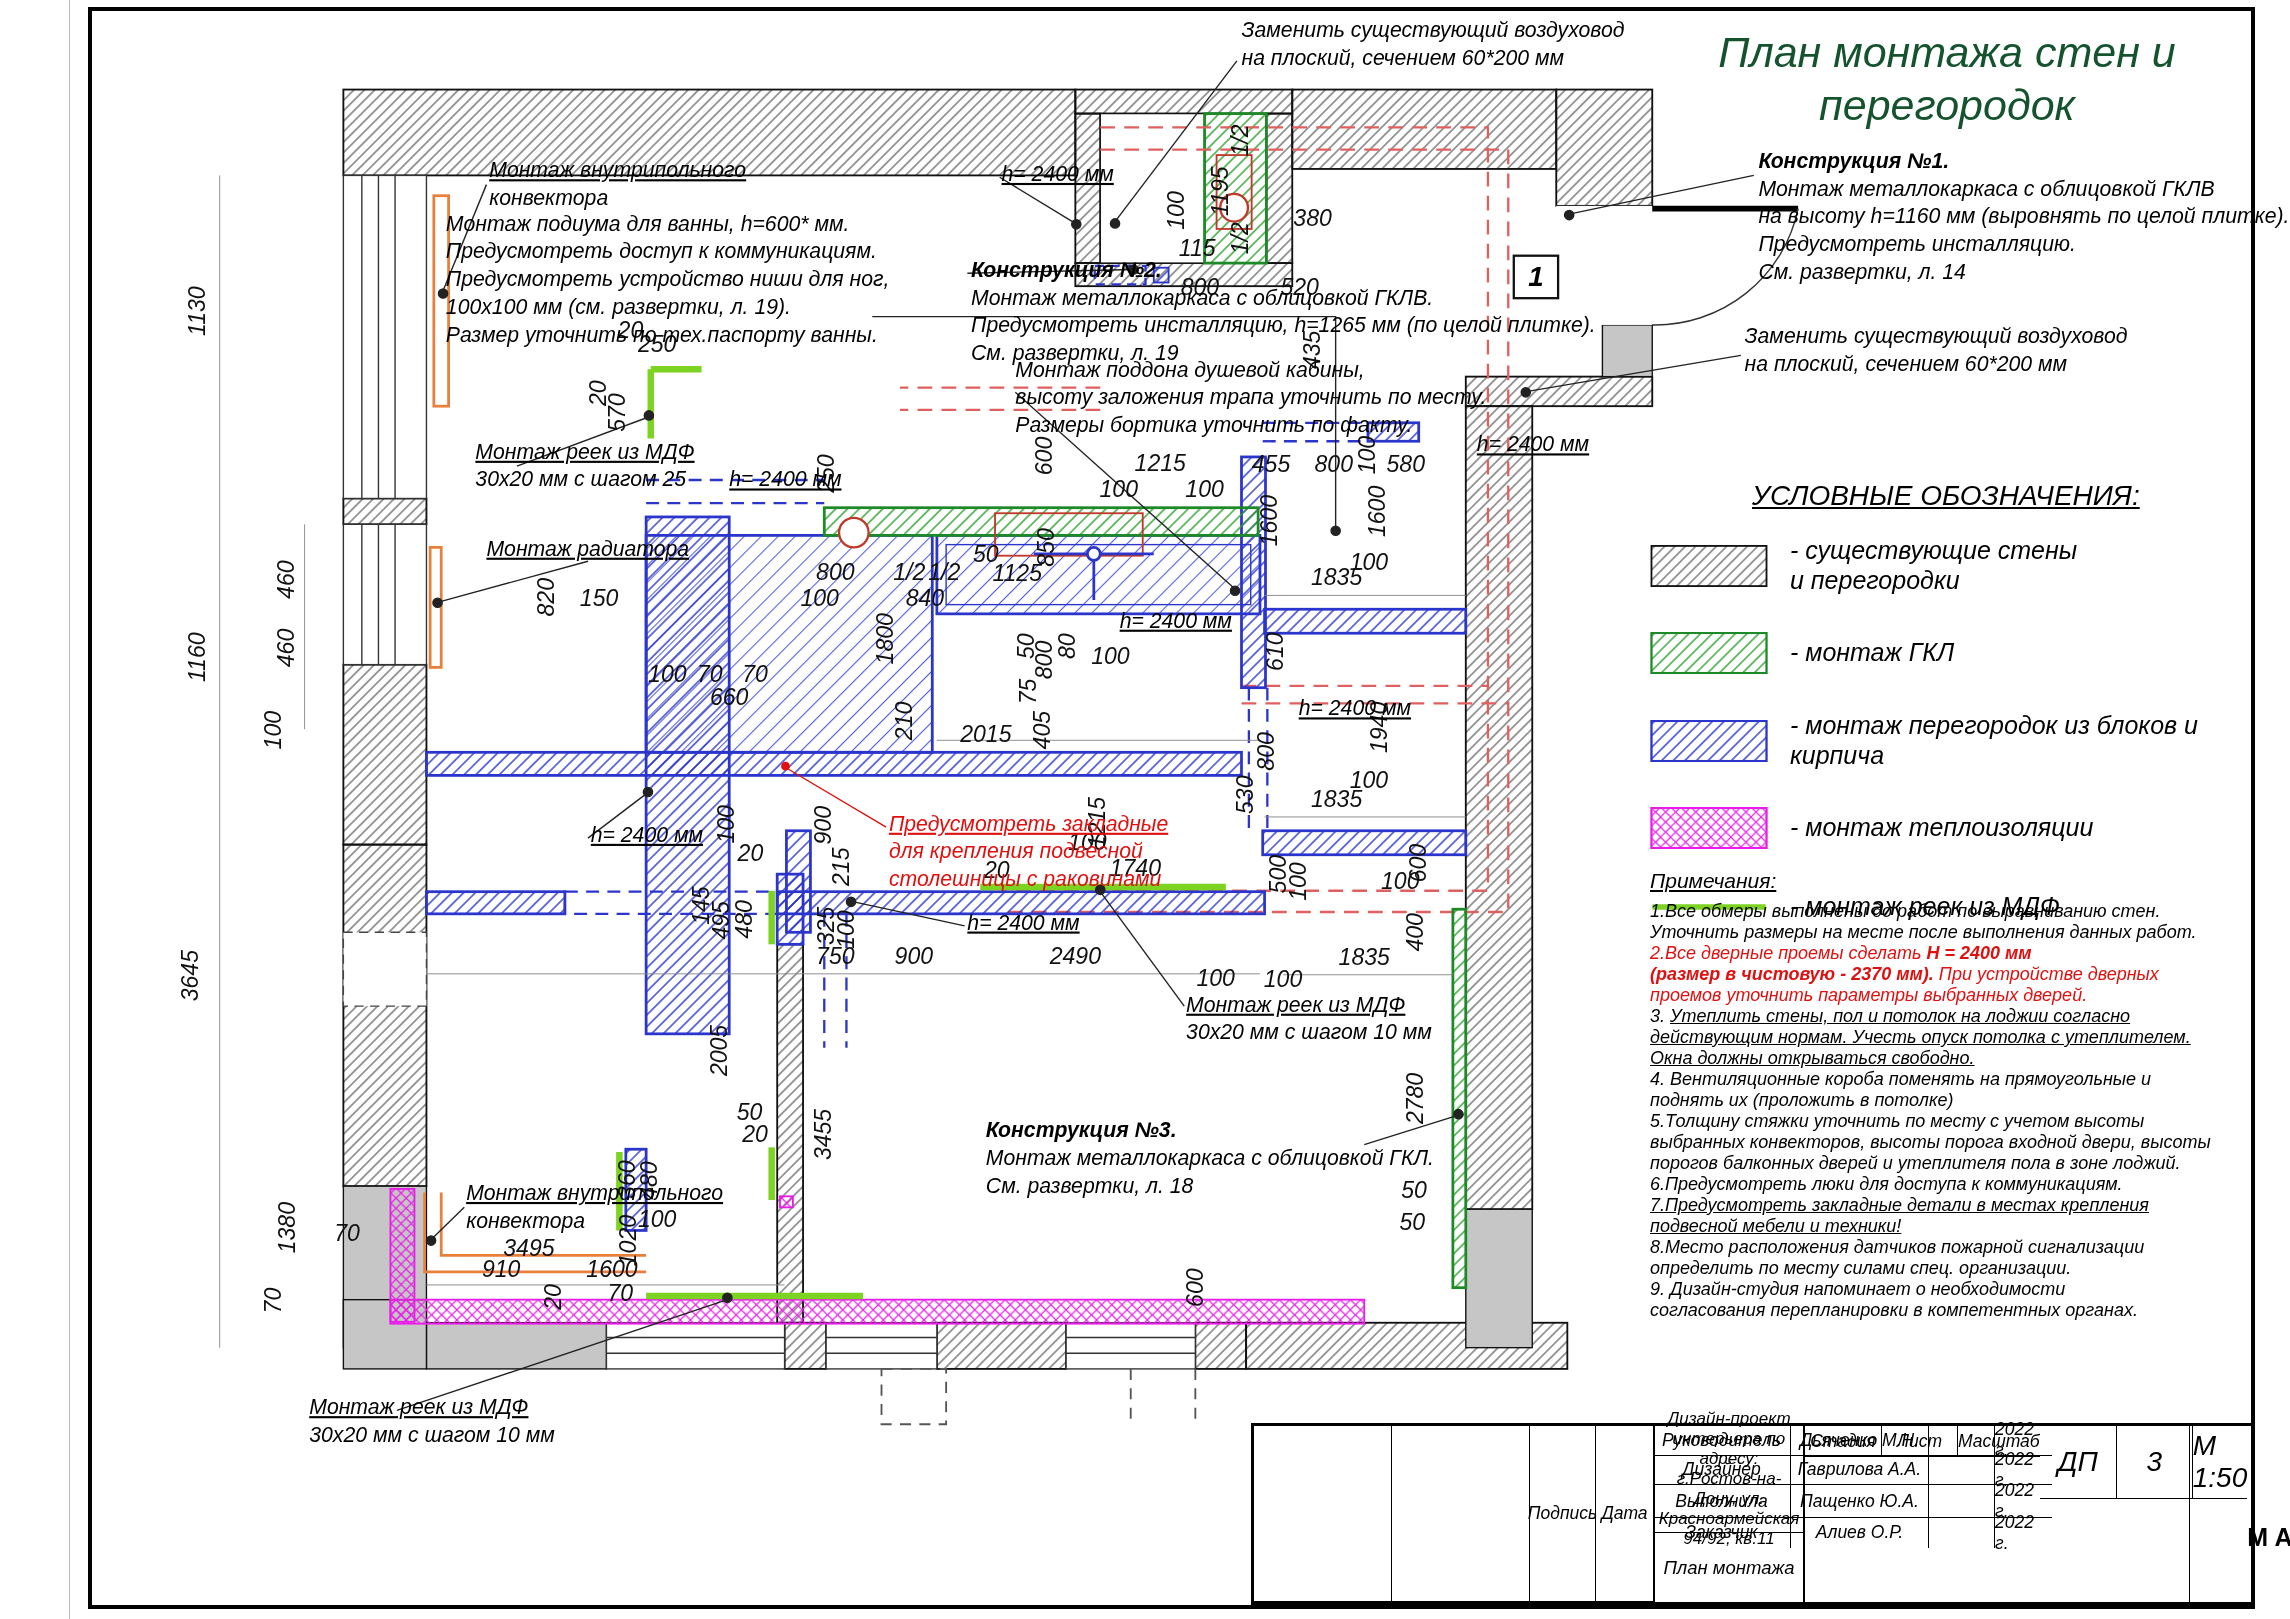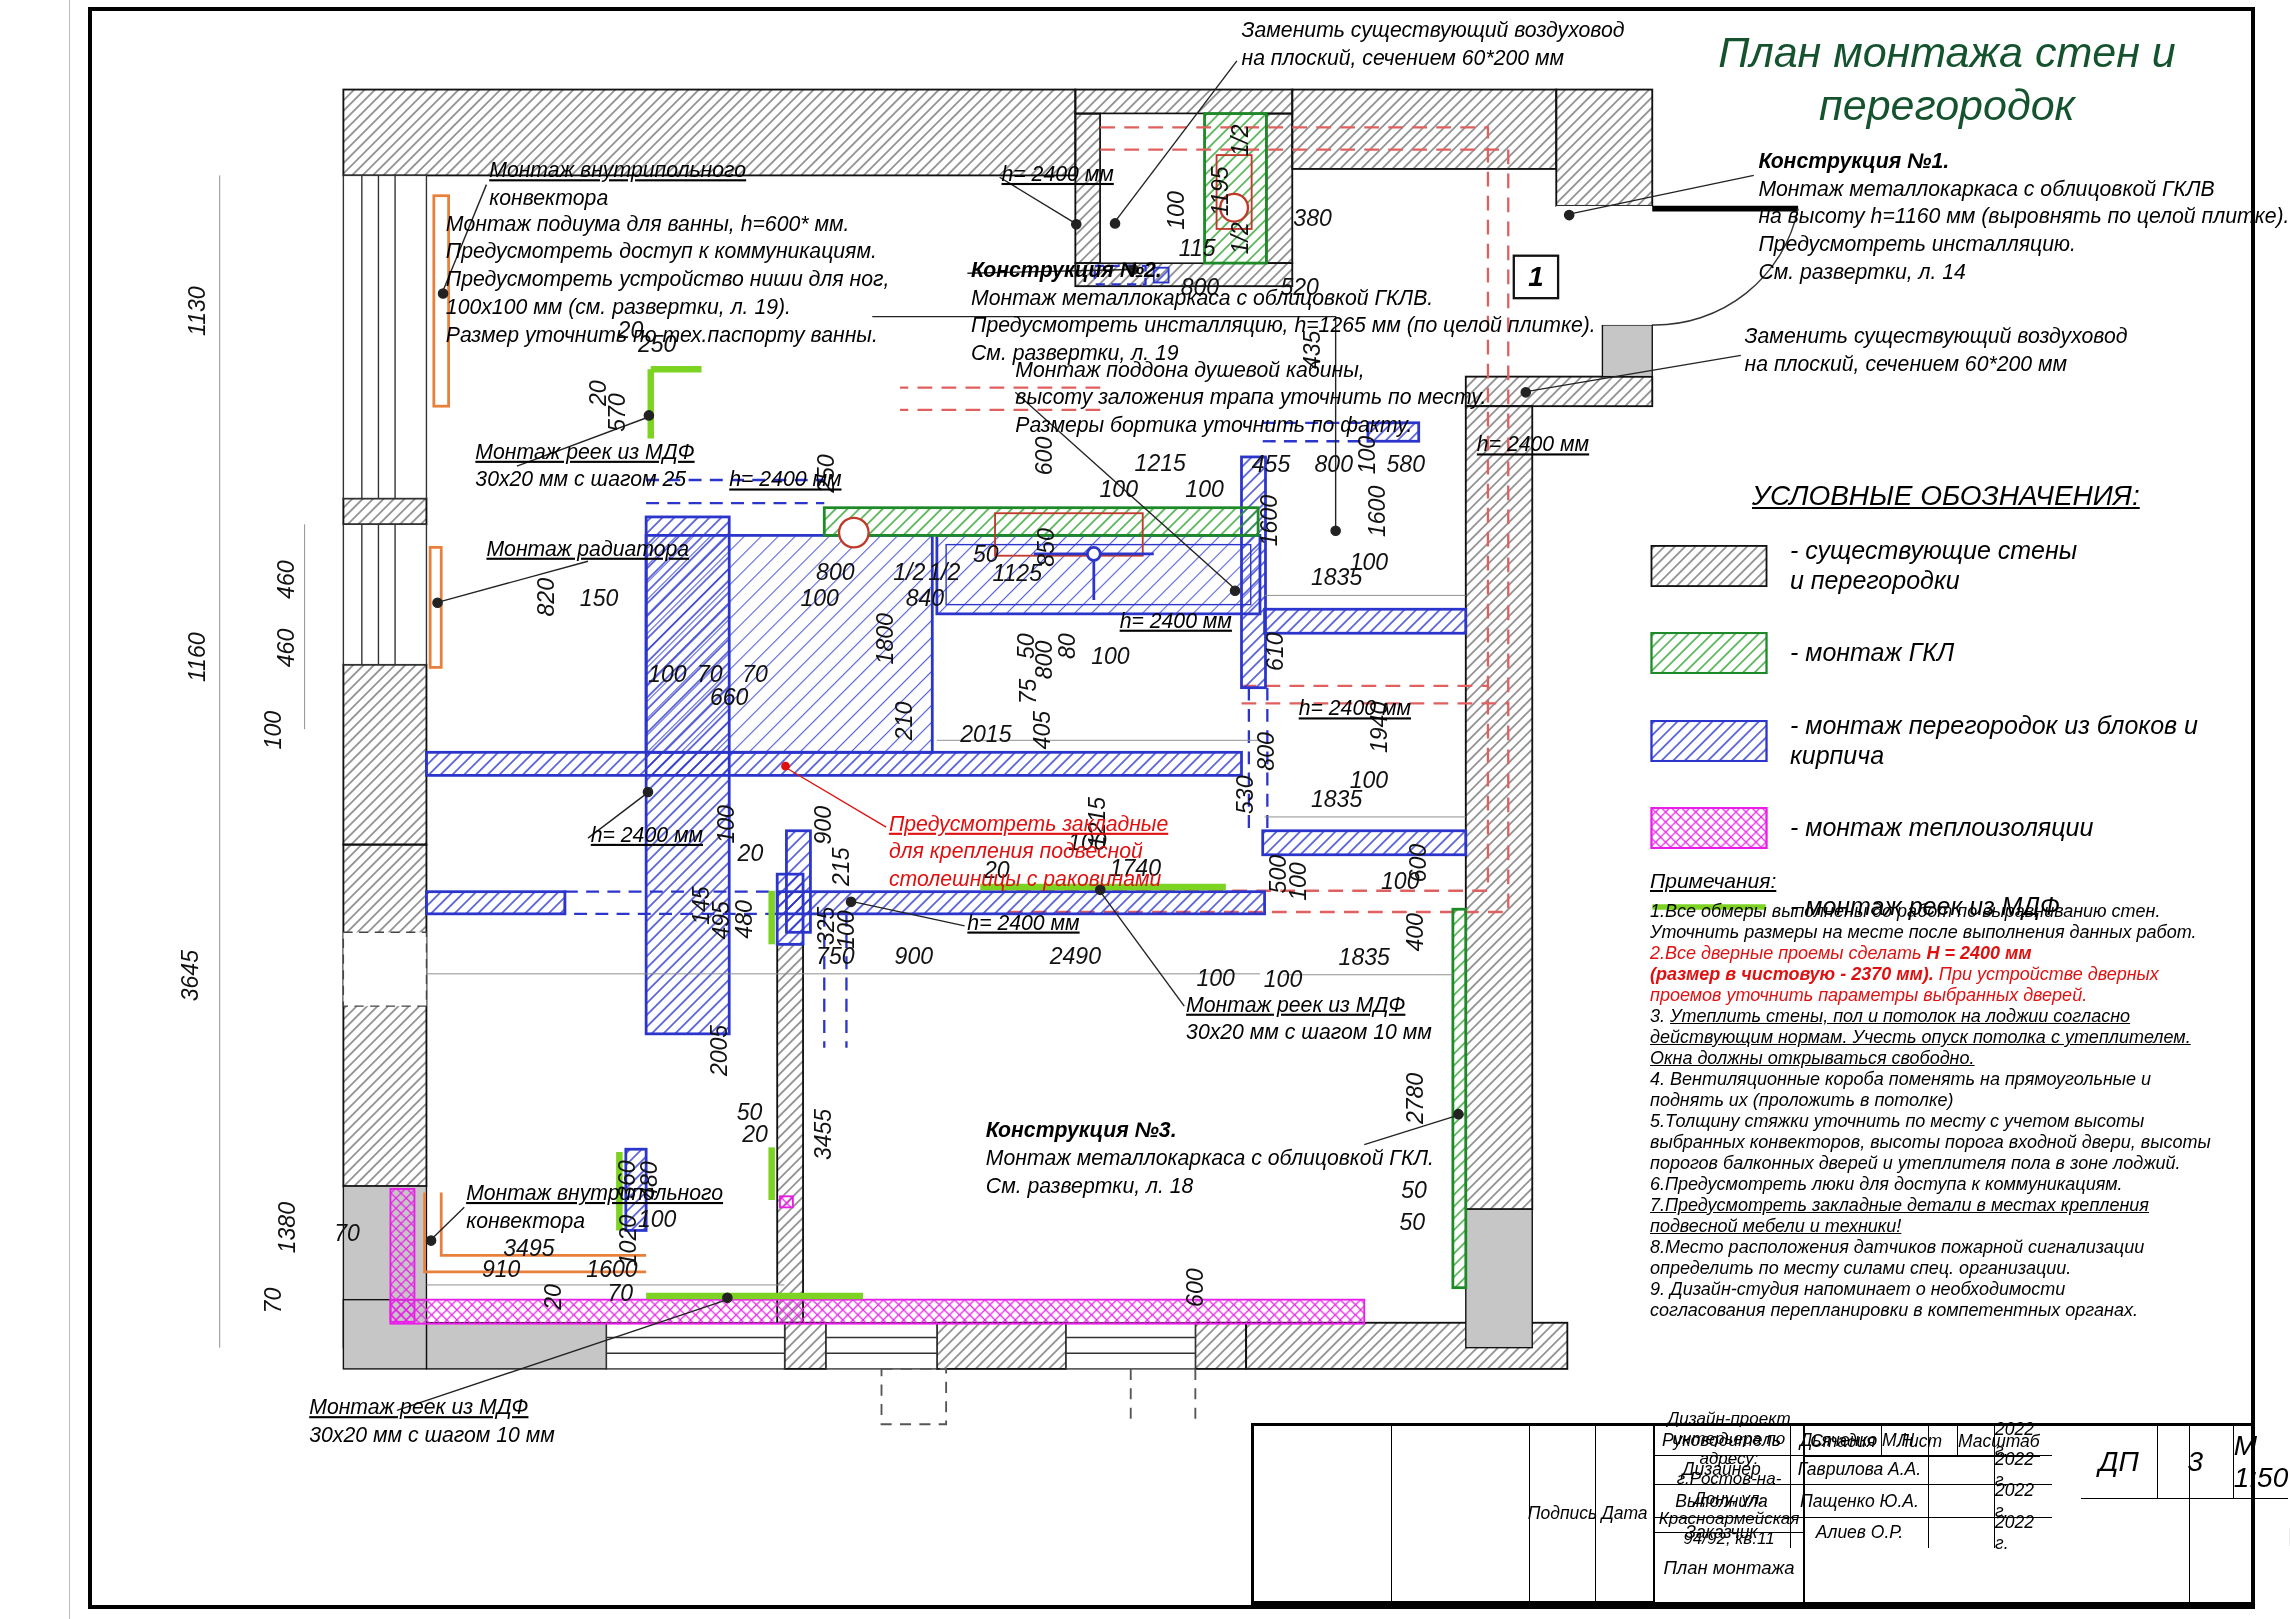--- a/index.html
+++ b/index.html
@@ -31,21 +31,21 @@
   .tb-row{display:flex;flex:1;border-bottom:0.9px solid #000;}
   .tb-row:last-child{border-bottom:none;}
   .tb-c{border-right:0.9px solid #000;display:flex;align-items:center;justify-content:center;font-size:17.5px;}
   .tb-c:last-child{border-right:none;}
   .tb-c.c1{width:138px;}.tb-c.c2{width:138px;}.tb-c.c3{width:66px;}.tb-c.c4{width:57px;}
   .tb-mid{width:275px;display:flex;flex-direction:column;border-right:2.8px solid #000;justify-content:space-between;}
   .tb-proj{height:107px;border-bottom:1.8px solid #000;display:flex;flex-direction:column;align-items:center;justify-content:center;font-size:17px;text-align:center;padding:1.8px 3.7px;}
   .tb-sheetname{flex:1;display:flex;align-items:center;justify-content:center;font-size:18.5px;}
   .tb-right{flex:1;display:flex;}
   .tb-sthead{display:flex;height:31px;border-bottom:0.9px solid #000;}
-  .tb-stval{display:flex;height:73px;border-bottom:1.8px solid #000;margin-left:41px;}
+  .tb-stval{display:flex;height:73px;border-bottom:1.8px solid #000;}
   .tb-sc{border-right:0.9px solid #000;display:flex;align-items:center;justify-content:center;font-size:17.5px;}
   .tb-sc:last-child{border-right:none;}
   .tb-sc.s1{width:77px;}.tb-sc.s2{width:76px;}.tb-sc.s3{flex:1;}
   .tb-stval .tb-sc{font-size:28px;}
   .tb-logo{flex:1;display:flex;flex-direction:column;align-items:center;justify-content:center;font-style:normal;}
   .brand{font-weight:bold;font-size:25px;letter-spacing:6.5px;margin-top:1.8px;}
 </style>
 </head>
 <body>
 

